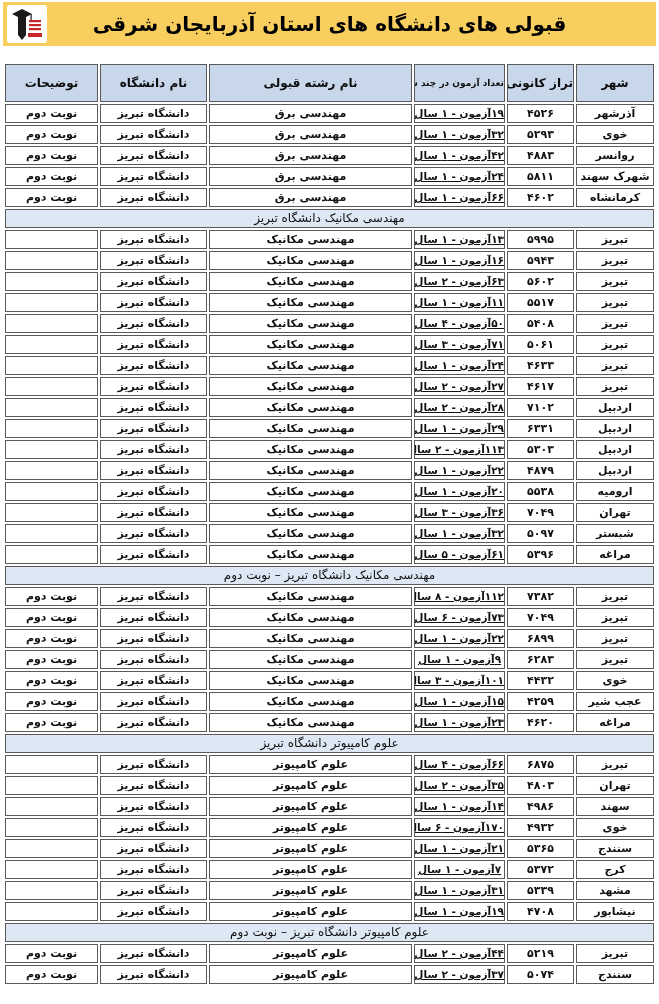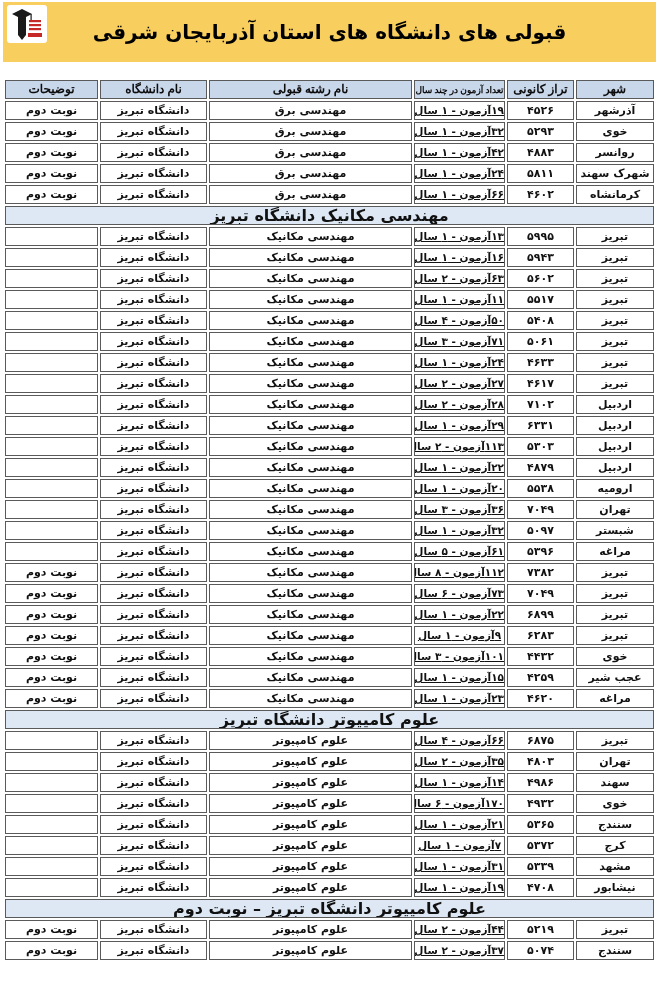--- a/index.html
+++ b/index.html
@@ -7,38 +7,38 @@
     --header-bg:#C9D7EB;
     --section-bg:#DDE8F4;
     --border:#5a5a5a;
     --text:#111111;
   }
   *{box-sizing:border-box;margin:0;padding:0;}
   html,body{width:659px;height:1004px;overflow:hidden;background:#ffffff;
     font-family:"DejaVu Sans",sans-serif;color:var(--text);}
   .page{width:659px;height:1004px;background:#fff;}
   
-  .title-bar{position:relative;margin:2px 3px 0;height:60px;background:var(--title-bg);
+  .title-bar{position:relative;margin:2px 3px 0;height:44px;background:var(--title-bg);
     display:flex;align-items:center;justify-content:center;}
   .title-bar h1{font-size:20px;font-weight:bold;color:#000;letter-spacing:0;}
   .logo{position:absolute;left:4px;top:3px;width:40px;height:38px;background:#fff;
     border-radius:3px;display:flex;align-items:center;justify-content:center;}
   
   table{border-collapse:separate;border-spacing:2px;table-layout:fixed;
     width:653px;margin:16px 3px 0;background:#fff;}
   col.c-city{width:78px;} col.c-score{width:67px;} col.c-exams{width:91px;}
   col.c-major{width:203px;} col.c-univ{width:107px;} col.c-note{width:93px;}
   th,td{border:1px solid var(--border);background:#fff;text-align:center;
     vertical-align:middle;font-weight:bold;overflow:hidden;white-space:nowrap;}
-  th{height:19px;background:var(--header-bg);font-size:12px;color:#0d0d0d;font-family:Liberation Serif, serif;}
+  th{height:38px;background:var(--header-bg);font-size:12px;color:#0d0d0d;}
   th.small{font-size:9px;font-weight:bold;}
   td{height:17px;font-size:11px;line-height:17px;}
   td.c-exams{font-size:10.5px;text-decoration:underline;}
   td.c-major,td.c-univ{font-size:11px;}
-  tr.section-row td{background:var(--section-bg);font-size:16px;font-weight:bold;height:17px;}
+  tr.section-row td{background:var(--section-bg);font-size:12px;font-weight:normal;height:17px;}
 </style>
 </head>
 <body>
 
 <div class="page">
   <header class="title-bar">
     <div class="logo">
       <svg width="36" height="34" viewBox="0 0 36 34">
         <rect x="0" y="0" width="36" height="34" fill="#ffffff"></rect>
 
@@ -241,20 +241,23 @@
           <td class="c-note"></td>
         </tr>
         <tr>
           <td class="c-city">مراغه</td>
           <td class="c-score">۵۳۹۶</td>
           <td class="c-exams">۶۱آزمون - ۵ سال</td>
           <td class="c-major">مهندسی مکانیک</td>
           <td class="c-univ">دانشگاه تبریز</td>
           <td class="c-note"></td>
         </tr>
+        <tr class="section-row">
+          <td colspan="6">مهندسی مکانیک دانشگاه تبریز – نوبت دوم</td>
+        </tr>
         <tr>
           <td class="c-city">تبریز</td>
           <td class="c-score">۷۳۸۲</td>
           <td class="c-exams">۱۱۲آزمون - ۸ سال</td>
           <td class="c-major">مهندسی مکانیک</td>
           <td class="c-univ">دانشگاه تبریز</td>
           <td class="c-note">نوبت دوم</td>
         </tr>
         <tr>
           <td class="c-city">تبریز</td>

